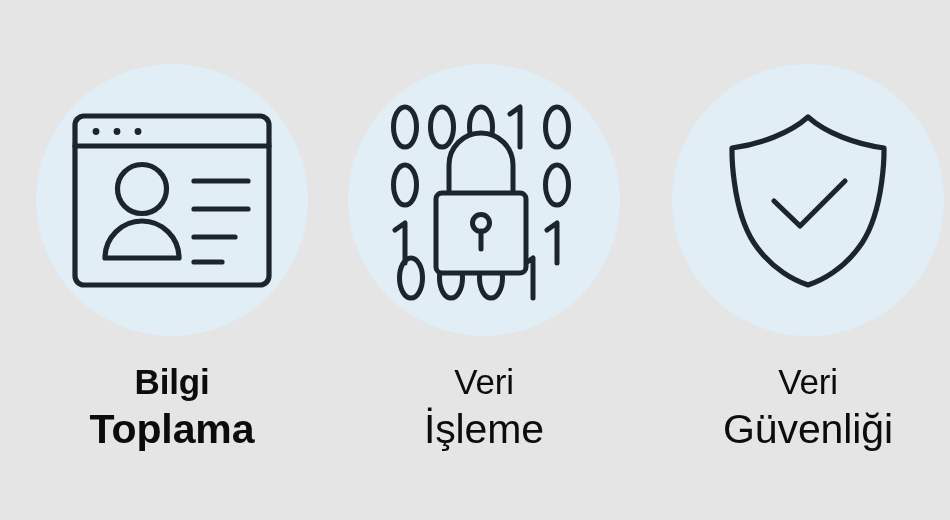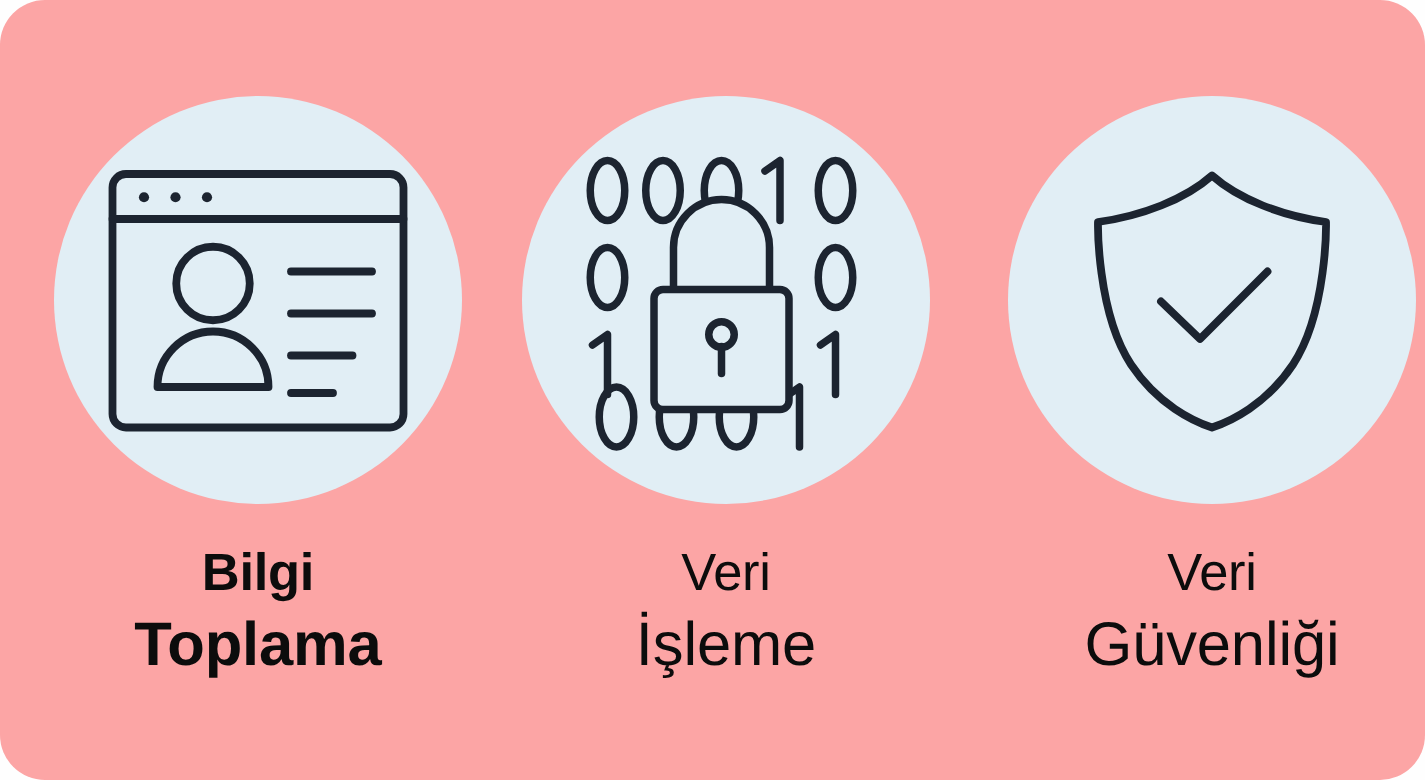--- a/index.html
+++ b/index.html
@@ -82,21 +82,21 @@
   .card-1 .label .l1 { font-weight: 700; }
   .card-1 .label .l2 { font-weight: 600; }
   .card-2 .label .l1 { font-weight: 500; }
   .card-2 .label .l2 { font-weight: 500; }
   .card-3 .label .l1 { font-weight: 500; }
   .card-3 .label .l2 { font-weight: 500; }
 </style>
 </head>
 <body style="background: rgb(254, 254, 254);">
 
-<div class="stage" style="background: #fca5a5; border-radius: 30px;">
+<div class="stage" style="background: #e5e5e5;">
 
   <div class="card card-1">
     <div class="disc" style="background: rgb(225, 238, 245);"></div>
     <div class="icon-holder">
       <svg width="200" height="175" viewBox="0 0 200 175" fill="none" stroke="#1c2430" stroke-width="5.2" stroke-linecap="round" stroke-linejoin="round">
 
         <rect x="3" y="3" width="194" height="169" rx="9" ry="9" fill="none"></rect>
 
         <line x1="3" y1="33" x2="197" y2="33"></line>
 

